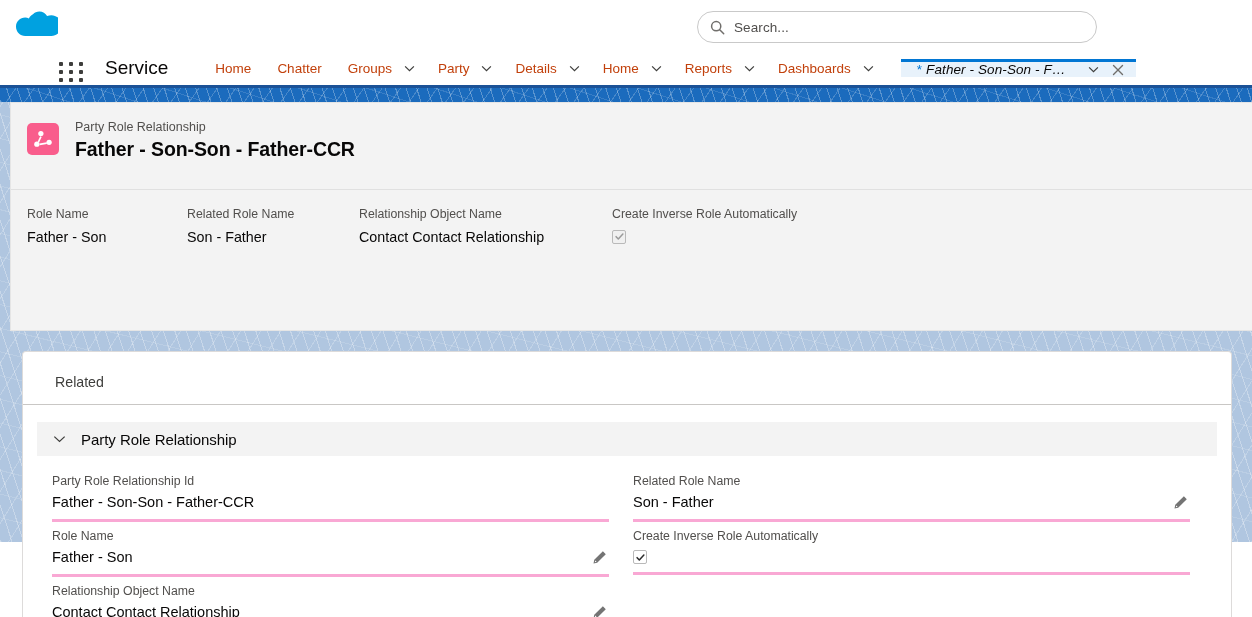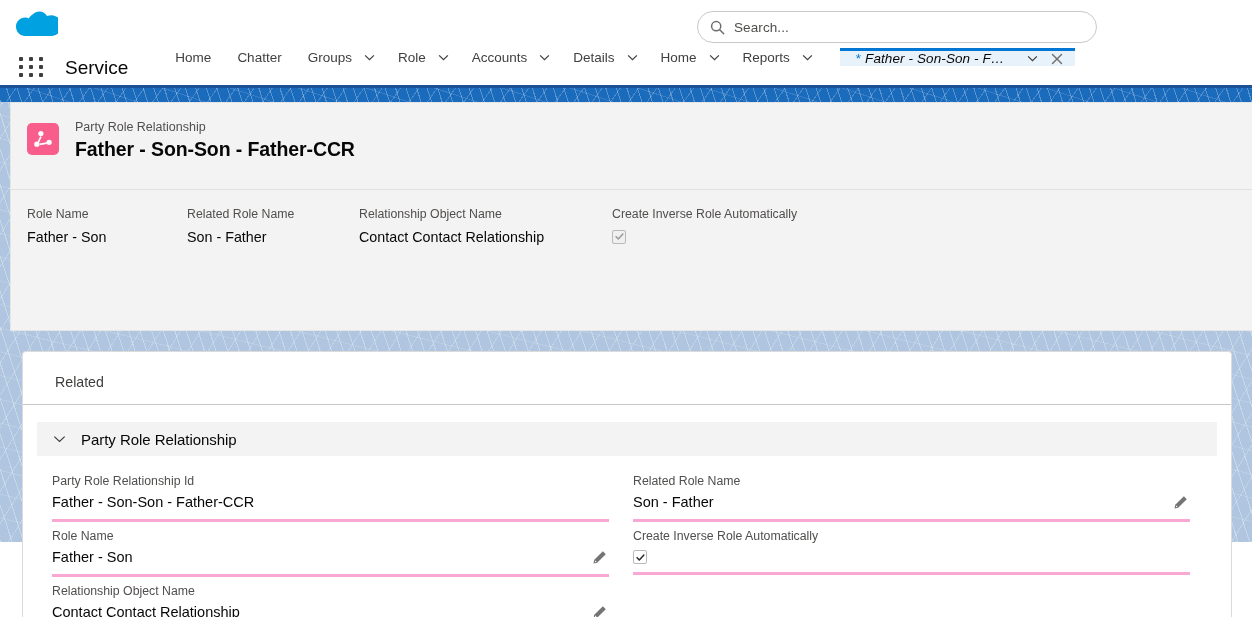--- a/index.html
+++ b/index.html
@@ -59,21 +59,22 @@
   }
 
   
   .app-nav {
     position: absolute;
     left: 0;
     right: 16px;
     top: 48px;
     height: 40px;
     display: flex;
-    align-items: flex-start;
+    align-items: center;
+    padding-left: 40px;
   }
 
   .app-launcher {
     width: 28px;
     height: 22px;
     margin-left: 19px;
     margin-top: 9px;
     display: grid;
     grid-template-columns: repeat(3, 1fr);
     grid-template-rows: repeat(3, 1fr);
@@ -103,21 +104,21 @@
     margin-left: 34px;
     flex: 1;
     min-width: 0;
   }
 
   .nav-item {
     display: flex;
     align-items: center;
     padding: 0 10px;
     font-size: 13.5px;
-    color: #404040;
+    color: #c2410c;
     white-space: nowrap;
     cursor: pointer;
     position: relative;
   }
   .nav-item .lbl { padding: 0 3px; }
   .nav-item .chev {
     margin-left: 9px;
     width: 11px; height: 7px;
     flex: none;
     color: #3e3e3c;
@@ -411,32 +412,26 @@
       </div>
 
       <div class="nav-item">
         <span class="lbl">Groups</span>
         <svg class="chev" viewBox="0 0 12 8" fill="none" stroke="currentColor" stroke-width="1.4">
             <polyline points="1,1.6 6,6.4 11,1.6"></polyline>
           </svg>
       </div>
 
       <div class="nav-item">
-        <span class="lbl">Role</span>
-        <svg class="chev" viewBox="0 0 12 8" fill="none" stroke="currentColor" stroke-width="1.4">
-            <polyline points="1,1.6 6,6.4 11,1.6"></polyline>
-          </svg>
-      </div>
-
-      <div class="nav-item">
-        <span class="lbl">Accounts</span>
-        <svg class="chev" viewBox="0 0 12 8" fill="none" stroke="currentColor" stroke-width="1.4">
-            <polyline points="1,1.6 6,6.4 11,1.6"></polyline>
-          </svg>
-      </div>
+        <span class="lbl">Party</span>
+        <svg class="chev" viewBox="0 0 12 8" fill="none" stroke="currentColor" stroke-width="1.4">
+            <polyline points="1,1.6 6,6.4 11,1.6"></polyline>
+          </svg>
+      </div>
+
 
       <div class="nav-item">
         <span class="lbl">Details</span>
         <svg class="chev" viewBox="0 0 12 8" fill="none" stroke="currentColor" stroke-width="1.4">
             <polyline points="1,1.6 6,6.4 11,1.6"></polyline>
           </svg>
       </div>
 
       <div class="nav-item">
         <span class="lbl">Home</span>
@@ -445,20 +440,26 @@
           </svg>
       </div>
 
       <div class="nav-item">
         <span class="lbl">Reports</span>
         <svg class="chev" viewBox="0 0 12 8" fill="none" stroke="currentColor" stroke-width="1.4">
             <polyline points="1,1.6 6,6.4 11,1.6"></polyline>
           </svg>
       </div>
 
+      <div class="nav-item">
+        <span class="lbl">Dashboards</span>
+        <svg class="chev" viewBox="0 0 12 8" fill="none" stroke="currentColor" stroke-width="1.4">
+            <polyline points="1,1.6 6,6.4 11,1.6"></polyline>
+          </svg>
+      </div>
 
       <div class="nav-tab-active">
         <span class="star">*</span>
         <span class="tab-label">Father - Son-Son - Fath...</span>
         <svg class="chev" viewBox="0 0 12 8" fill="none" stroke="currentColor" stroke-width="1.4">
             <polyline points="1,1.6 6,6.4 11,1.6"></polyline>
           </svg>
         <svg class="close-x" viewBox="0 0 12 12" fill="none" stroke="currentColor" stroke-width="1.4" stroke-linecap="round">
             <line x1="1.5" y1="1.5" x2="10.5" y2="10.5"></line>
             <line x1="10.5" y1="1.5" x2="1.5" y2="10.5"></line>

